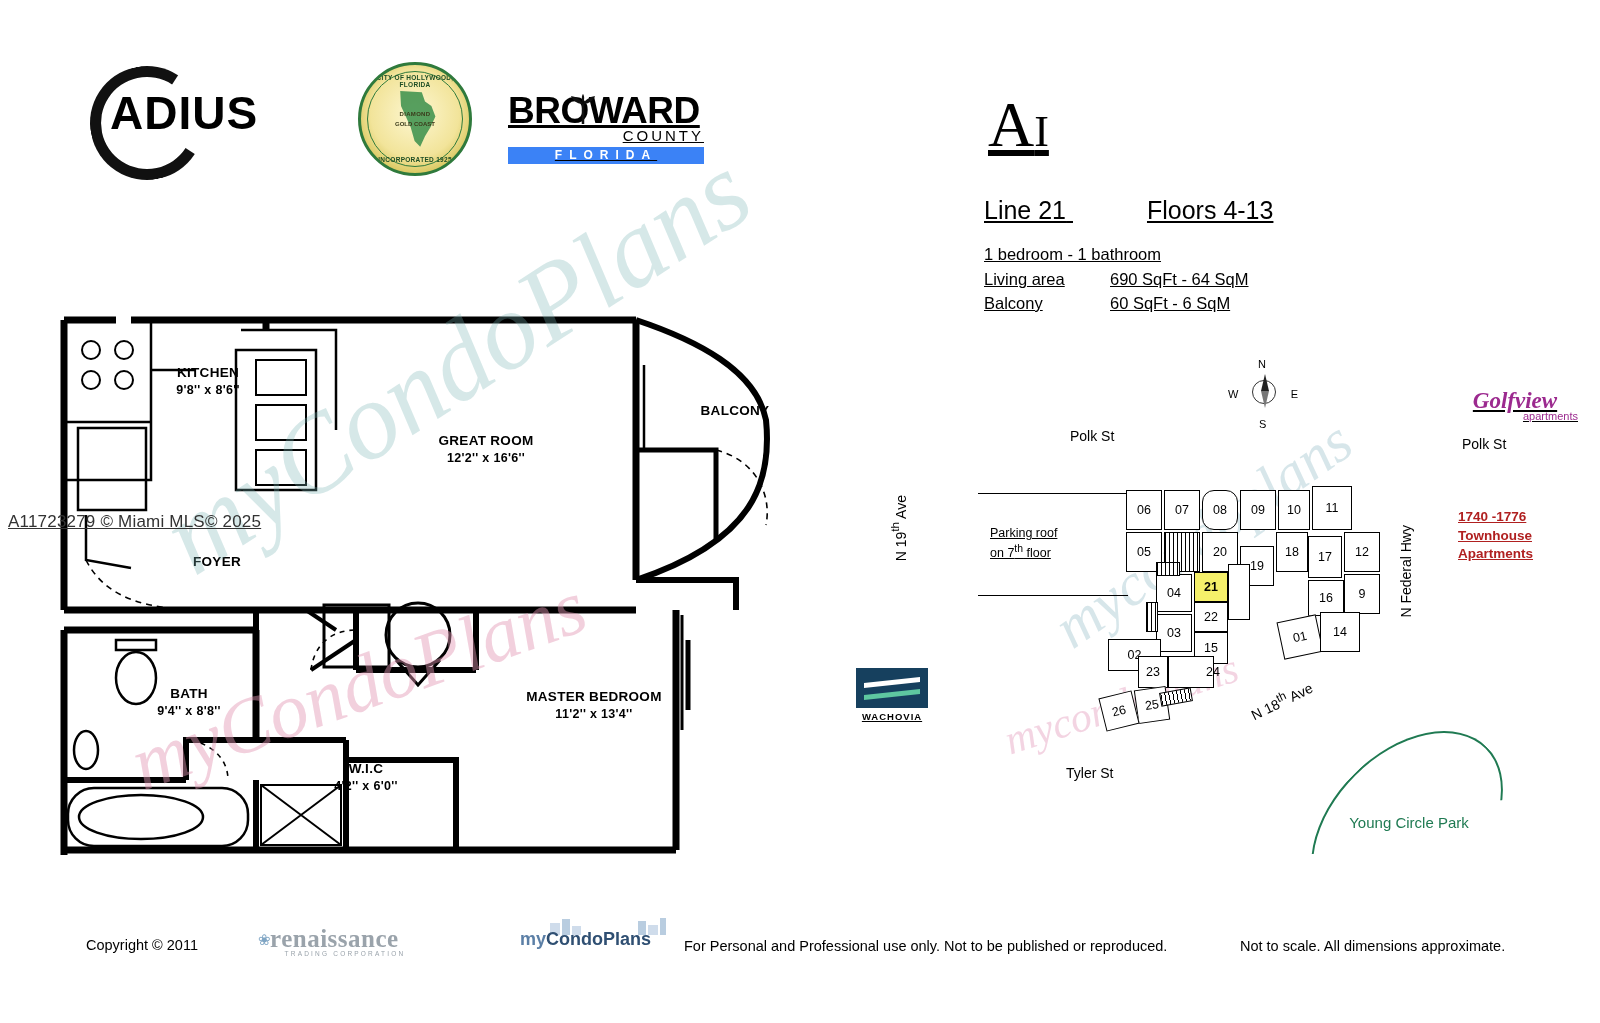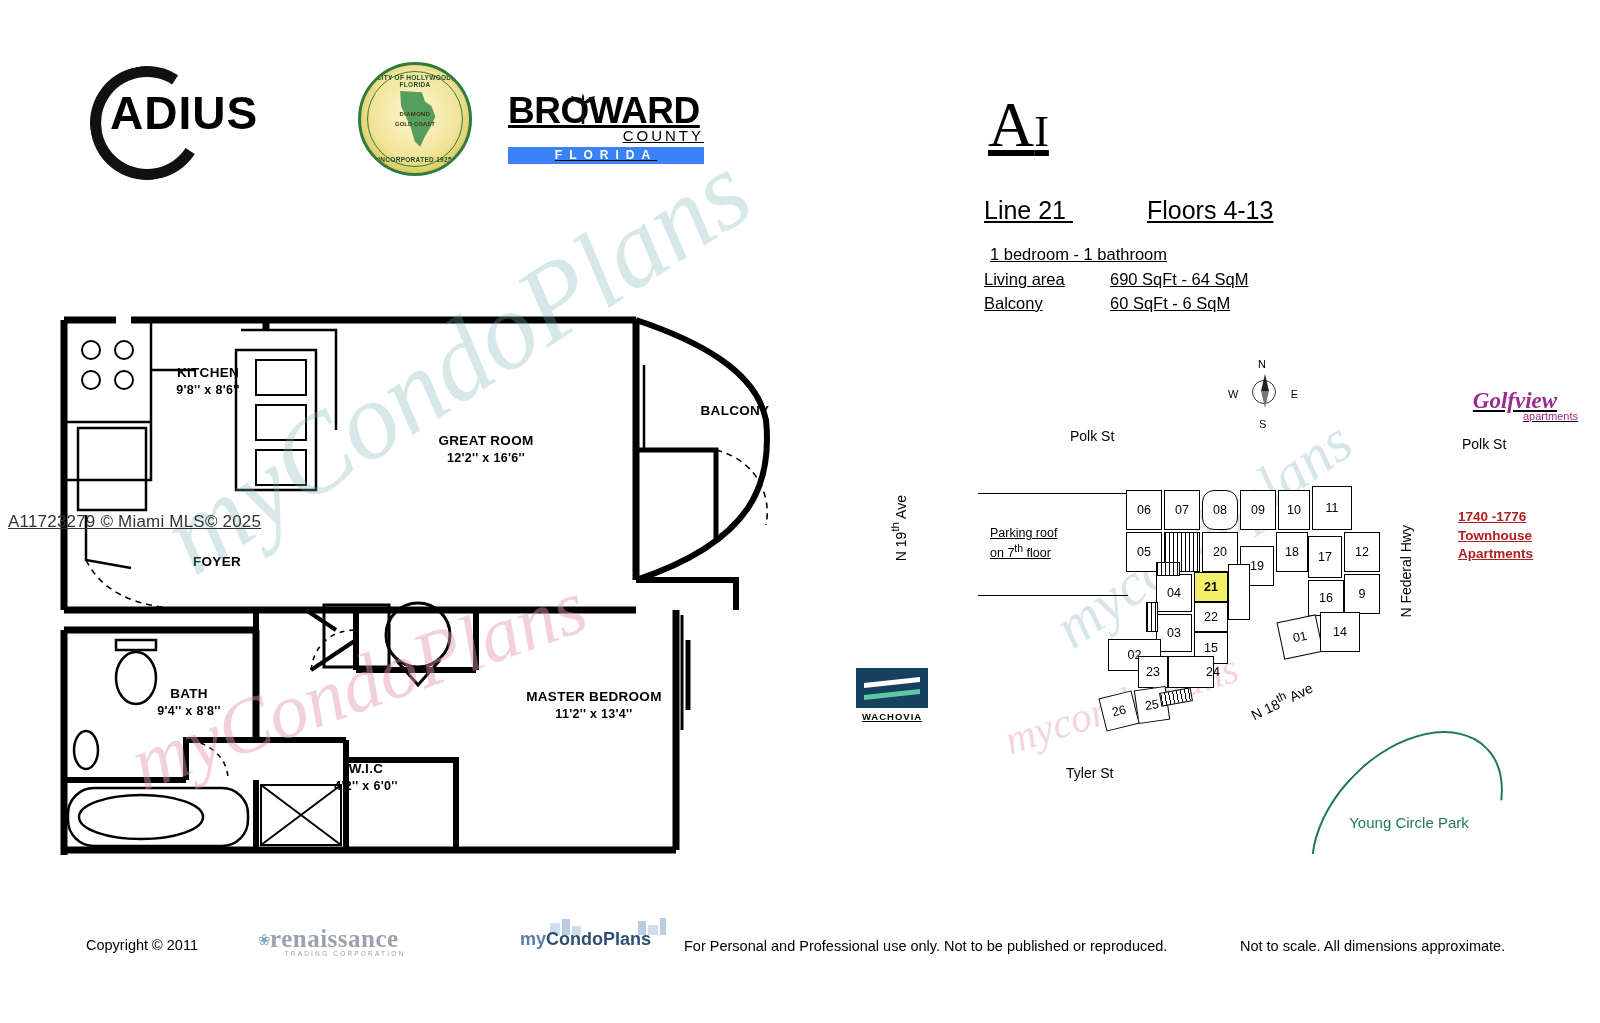--- a/index.html
+++ b/index.html
@@ -89,21 +89,21 @@
   }
   #line-row .floors { margin-left: 74px; }
   #specs {
     left: 984px; top: 243px; width: 430px;
     font-size: 16.5px; line-height: 1.42;
   }
   #specs table { border-collapse: collapse; }
   #specs td { padding: 0; font-size: 16.5px; }
   #specs td.lbl { width: 126px; }
   #specs td.val { text-align: left; }
-  #specs .title { margin-bottom: 2px; margin-left: 6px; }
+  #specs .title { margin-bottom: 2px; }
 
   
   #floorplan { left: 56px; top: 310px; width: 800px; height: 545px; }
   #floorplan svg { display: block; }
   .fp-label {
     position: absolute; text-align: center; font-size: 13.5px; font-weight: bold;
     letter-spacing: .3px; line-height: 1.35;
   }
   .fp-label .dim { font-weight: bold; font-size: 12.5px; }
 

